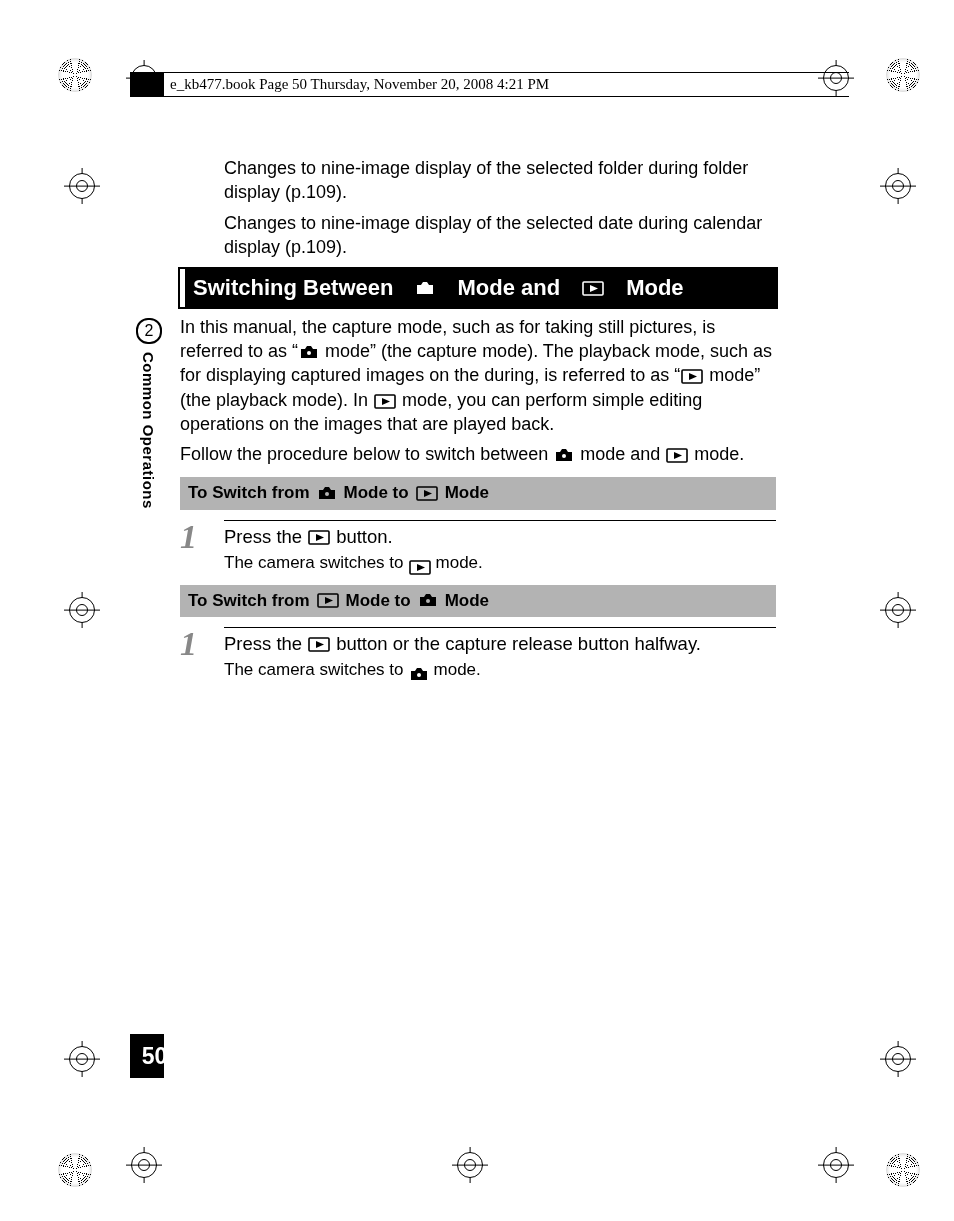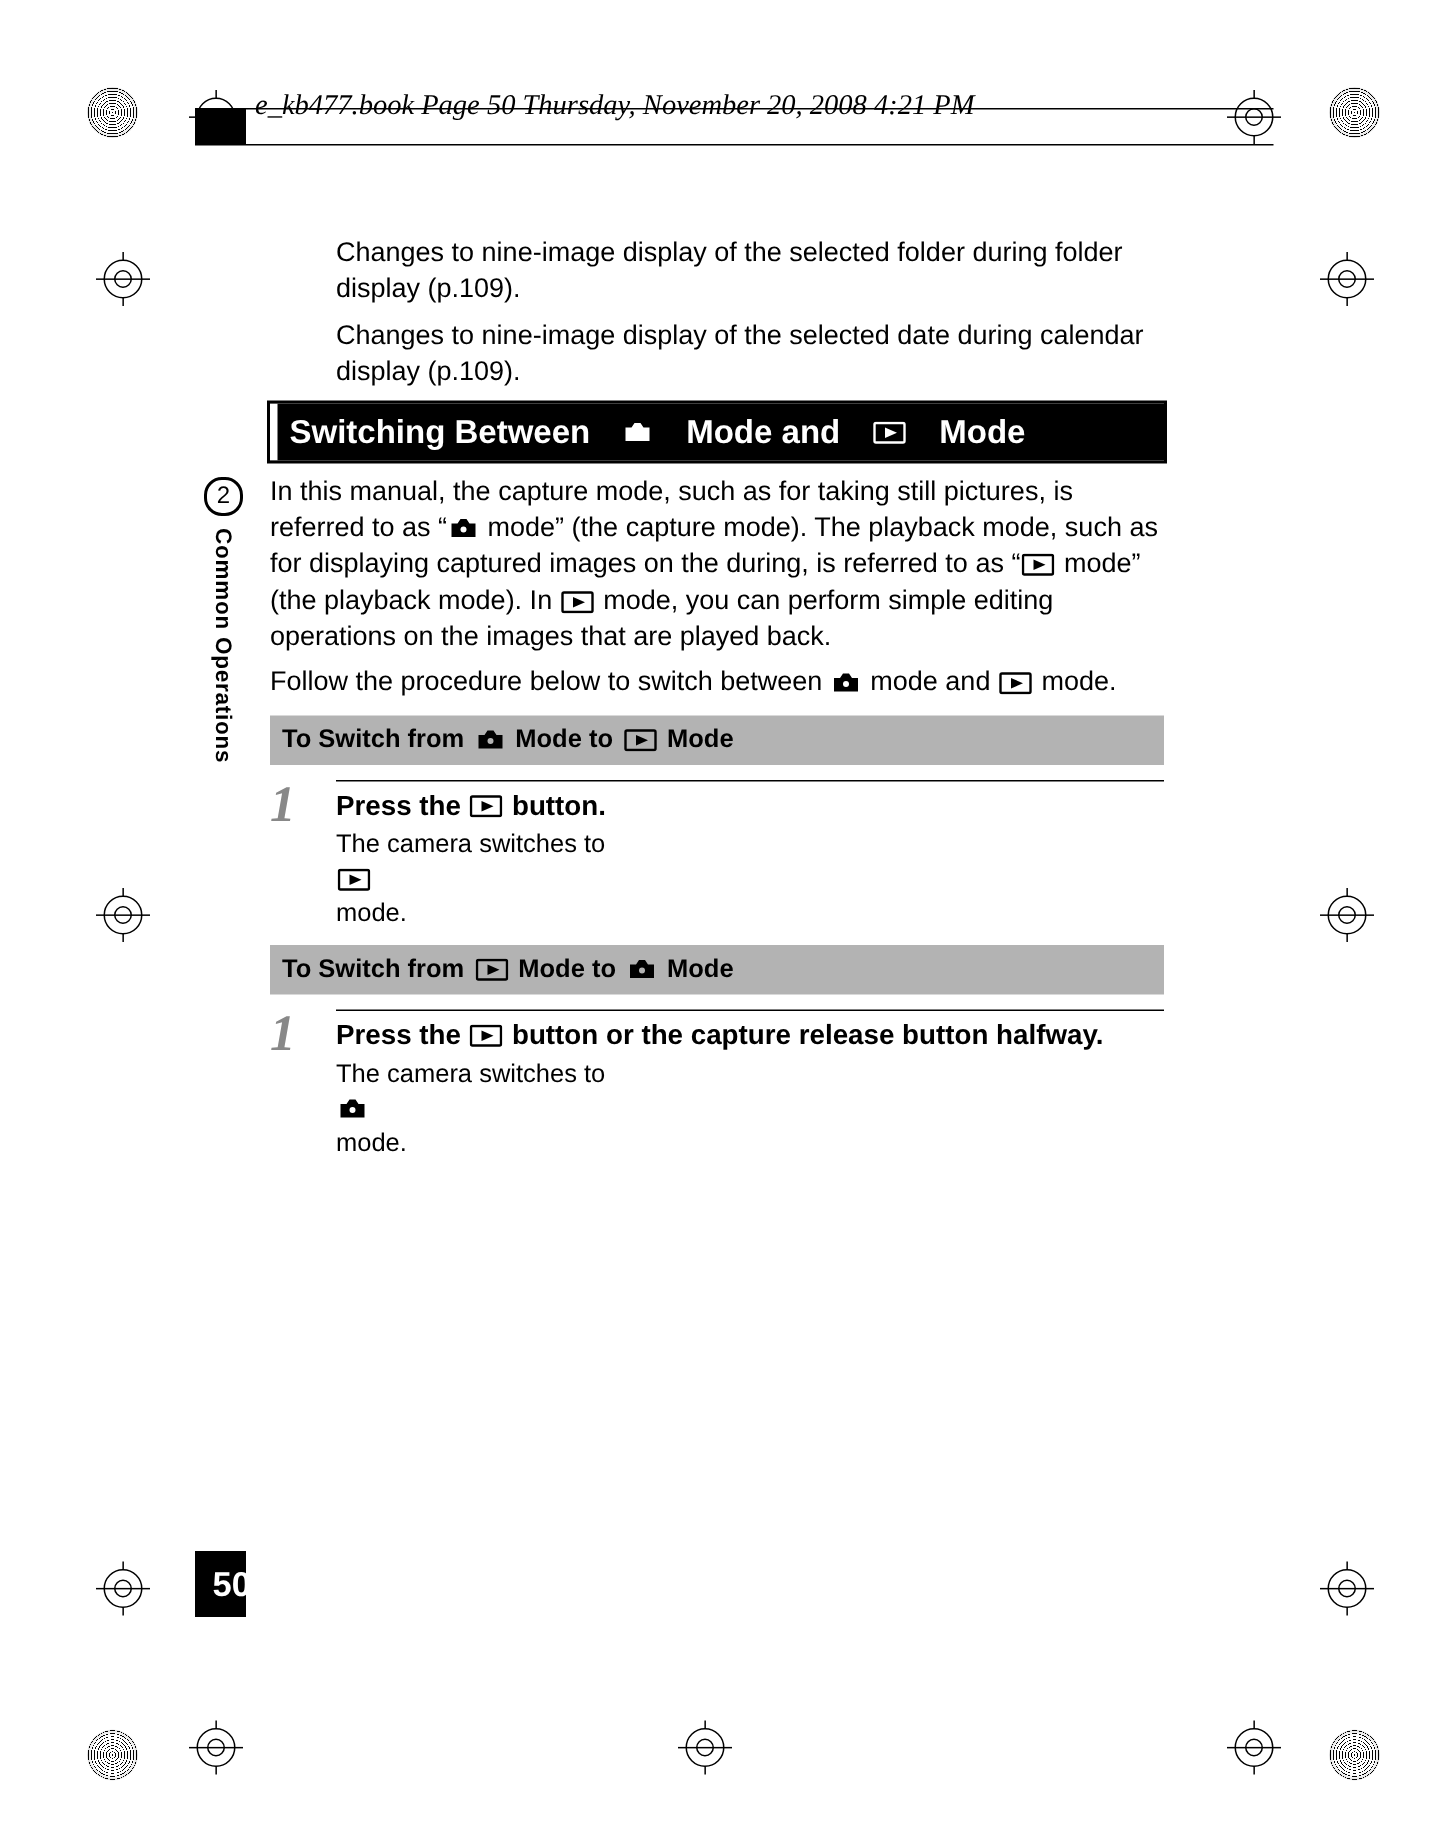--- a/index.html
+++ b/index.html
@@ -62,26 +62,25 @@
   .header-line-bottom {
     position: absolute;
     top: 96px;
     left: 130px;
     right: 105px;
     height: 0;
     border-top: 0.8px solid #000;
   }
   .header-text {
     position: absolute;
-    top: 60px;
+    top: 76px;
     left: 170px;
     font-family: "Times New Roman", serif;
-    font-size: 19px;
+    font-size: 15px;
     color: #000;
-    font-style: italic;
   }
 
   
   .black-tab {
     position: absolute;
     left: 130px;
     width: 34px;
     background: #000;
   }
   .tab-top { top: 72px; height: 24px; }
@@ -172,36 +171,35 @@
     font-size: 34px;
     font-weight: bold;
     font-style: italic;
     color: #888;
     width: 44px;
     line-height: 1;
     flex: none;
   }
   .step-body { flex: 1; }
   .step-title {
-    font-weight: bold;
+    font-weight: normal;
     font-size: 18.5px;
     border-top: 1px solid #000;
     padding-top: 4px;
     display: flex;
     align-items: center;
     flex-wrap: wrap;
     gap: 5px;
   }
   .step-text {
     font-size: 17px;
     margin-top: 2px;
     display: flex;
-    align-items: flex-start;
+    align-items: flex-end;
     gap: 4px;
-    flex-direction: column;
   }
   .body-para { margin: 6px 0; }
   .body-para.flex { display: block; }
 
   .icon-camera {
     display: inline-flex;
     width: 20px; height: 15px;
     vertical-align: middle;
     position: relative;
     margin: 0 1px;

